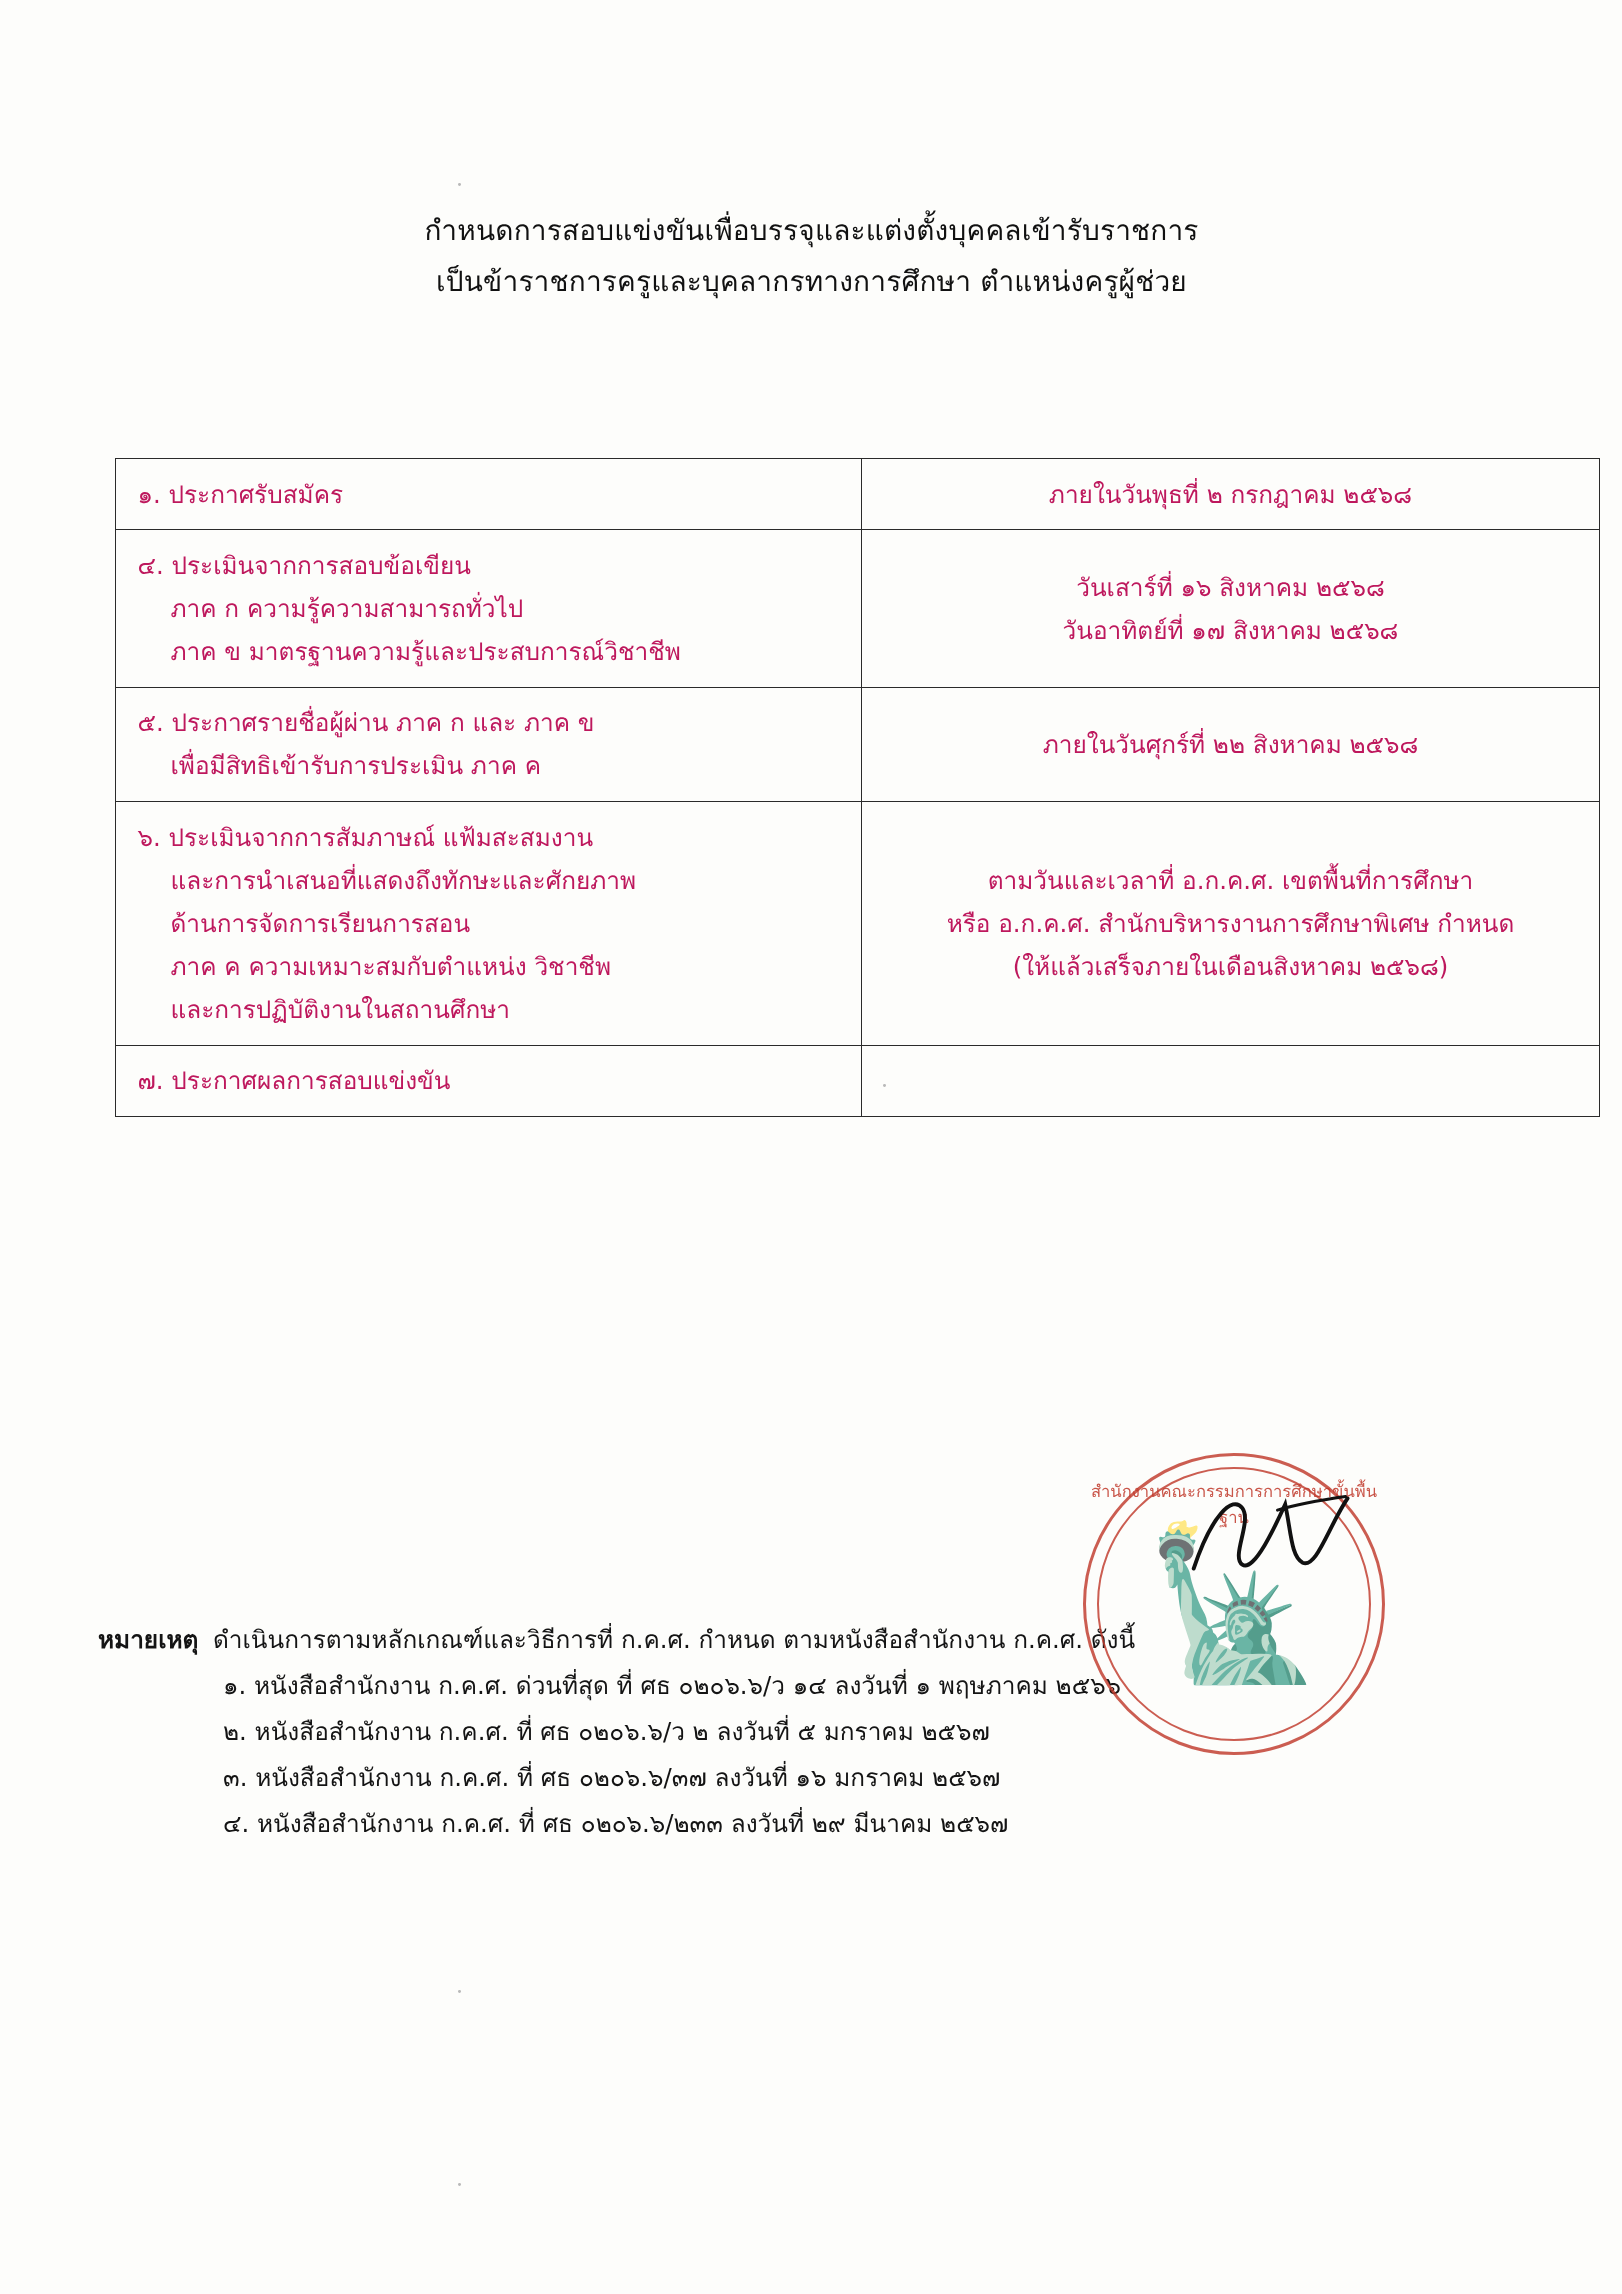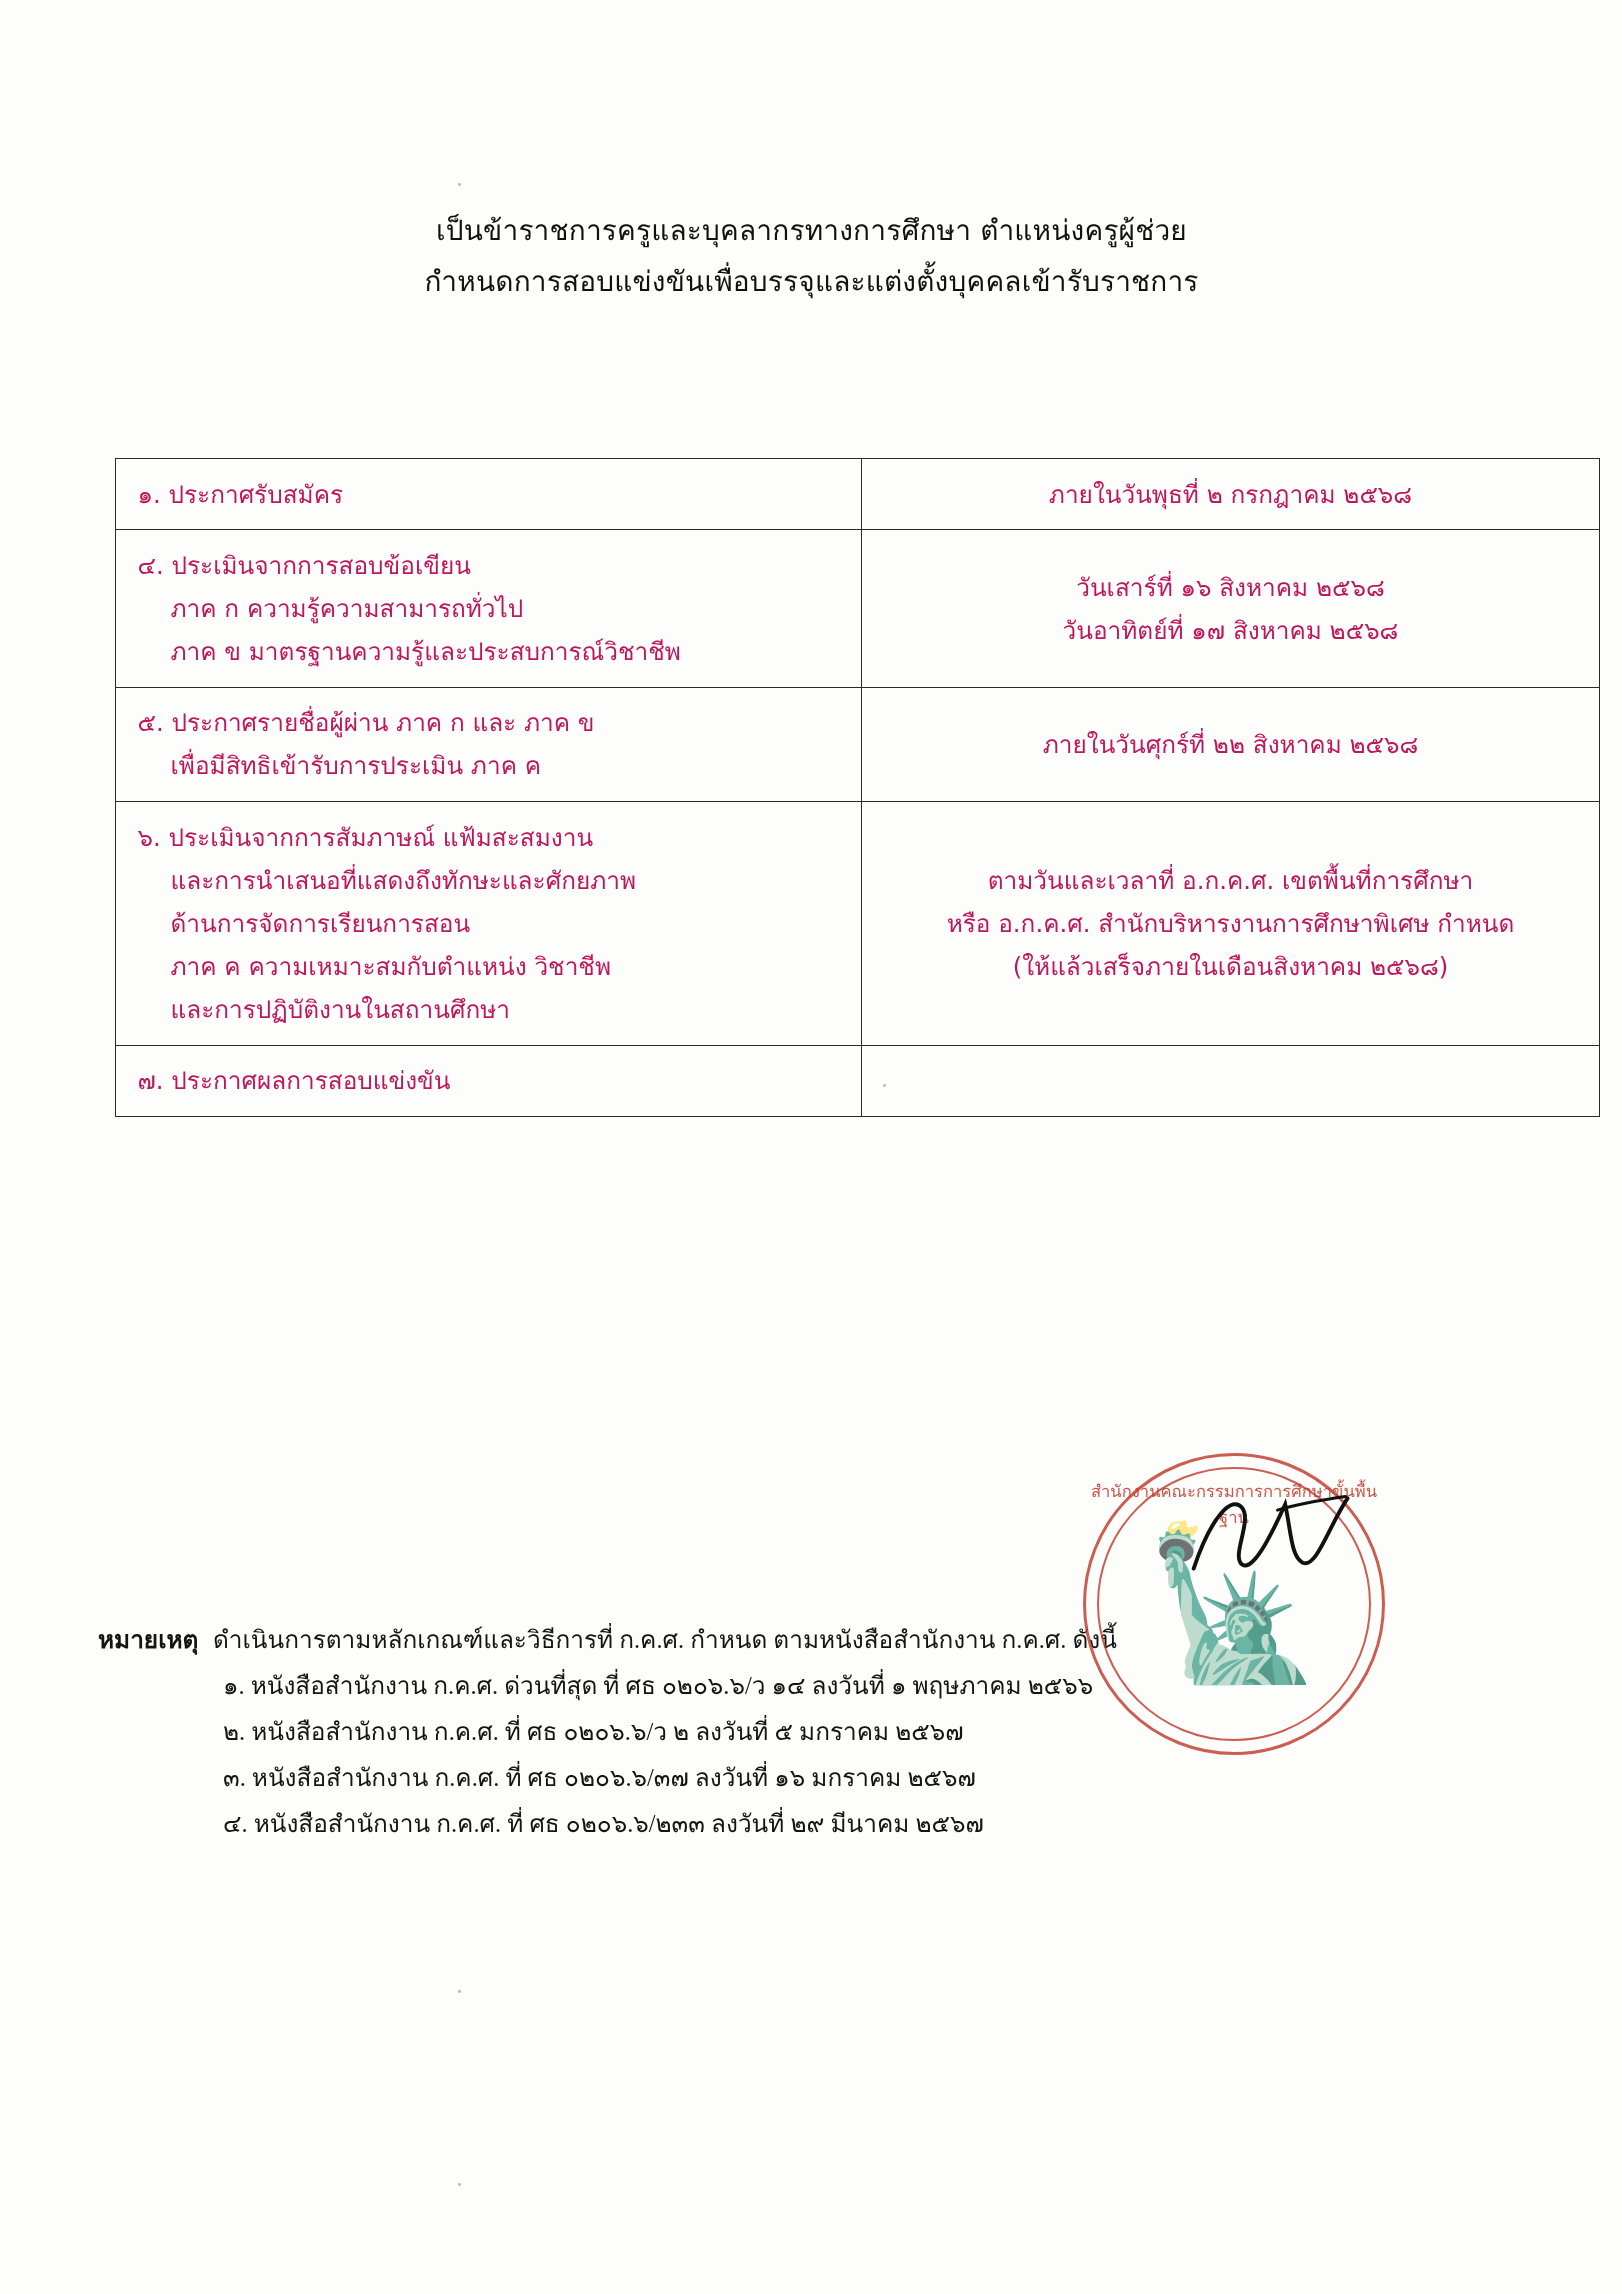--- a/index.html
+++ b/index.html
@@ -74,21 +74,20 @@
 
   
   .notes {
     position: absolute;
     left: 98px;
     top: 1617px;
     width: 1414px;
     font-size: 24.4px;
     line-height: 46px;
     color: #141414;
-    font-family: Liberation Serif, serif;
   }
   .notes .note-head {
     font-weight: bold;
     display: inline-block;
     width: 115px;
     vertical-align: top;
   }
   .notes .note-first {
     display: inline-block;
     width: 1268px;
@@ -158,22 +157,22 @@
     border-radius: 50%;
   }
 </style>
 </head>
 <body>
 
 <div class="page">
   <div class="sheet">
 
     <div class="title-block">
+      <div class="title-line">กำหนดการสอบแข่งขันเพื่อบรรจุและแต่งตั้งบุคคลเข้ารับราชการ</div>
       <div class="title-line">เป็นข้าราชการครูและบุคลากรทางการศึกษา ตำแหน่งครูผู้ช่วย</div>
-      <div class="title-line">กำหนดการสอบแข่งขันเพื่อบรรจุและแต่งตั้งบุคคลเข้ารับราชการ</div>
     </div>
 
     <table class="schedule-table">
       <tbody>
         <tr>
           <td class="col-left">
             <div class="cell-lines">
               <div>๑. ประกาศรับสมัคร</div>
             </div>
           </td>

